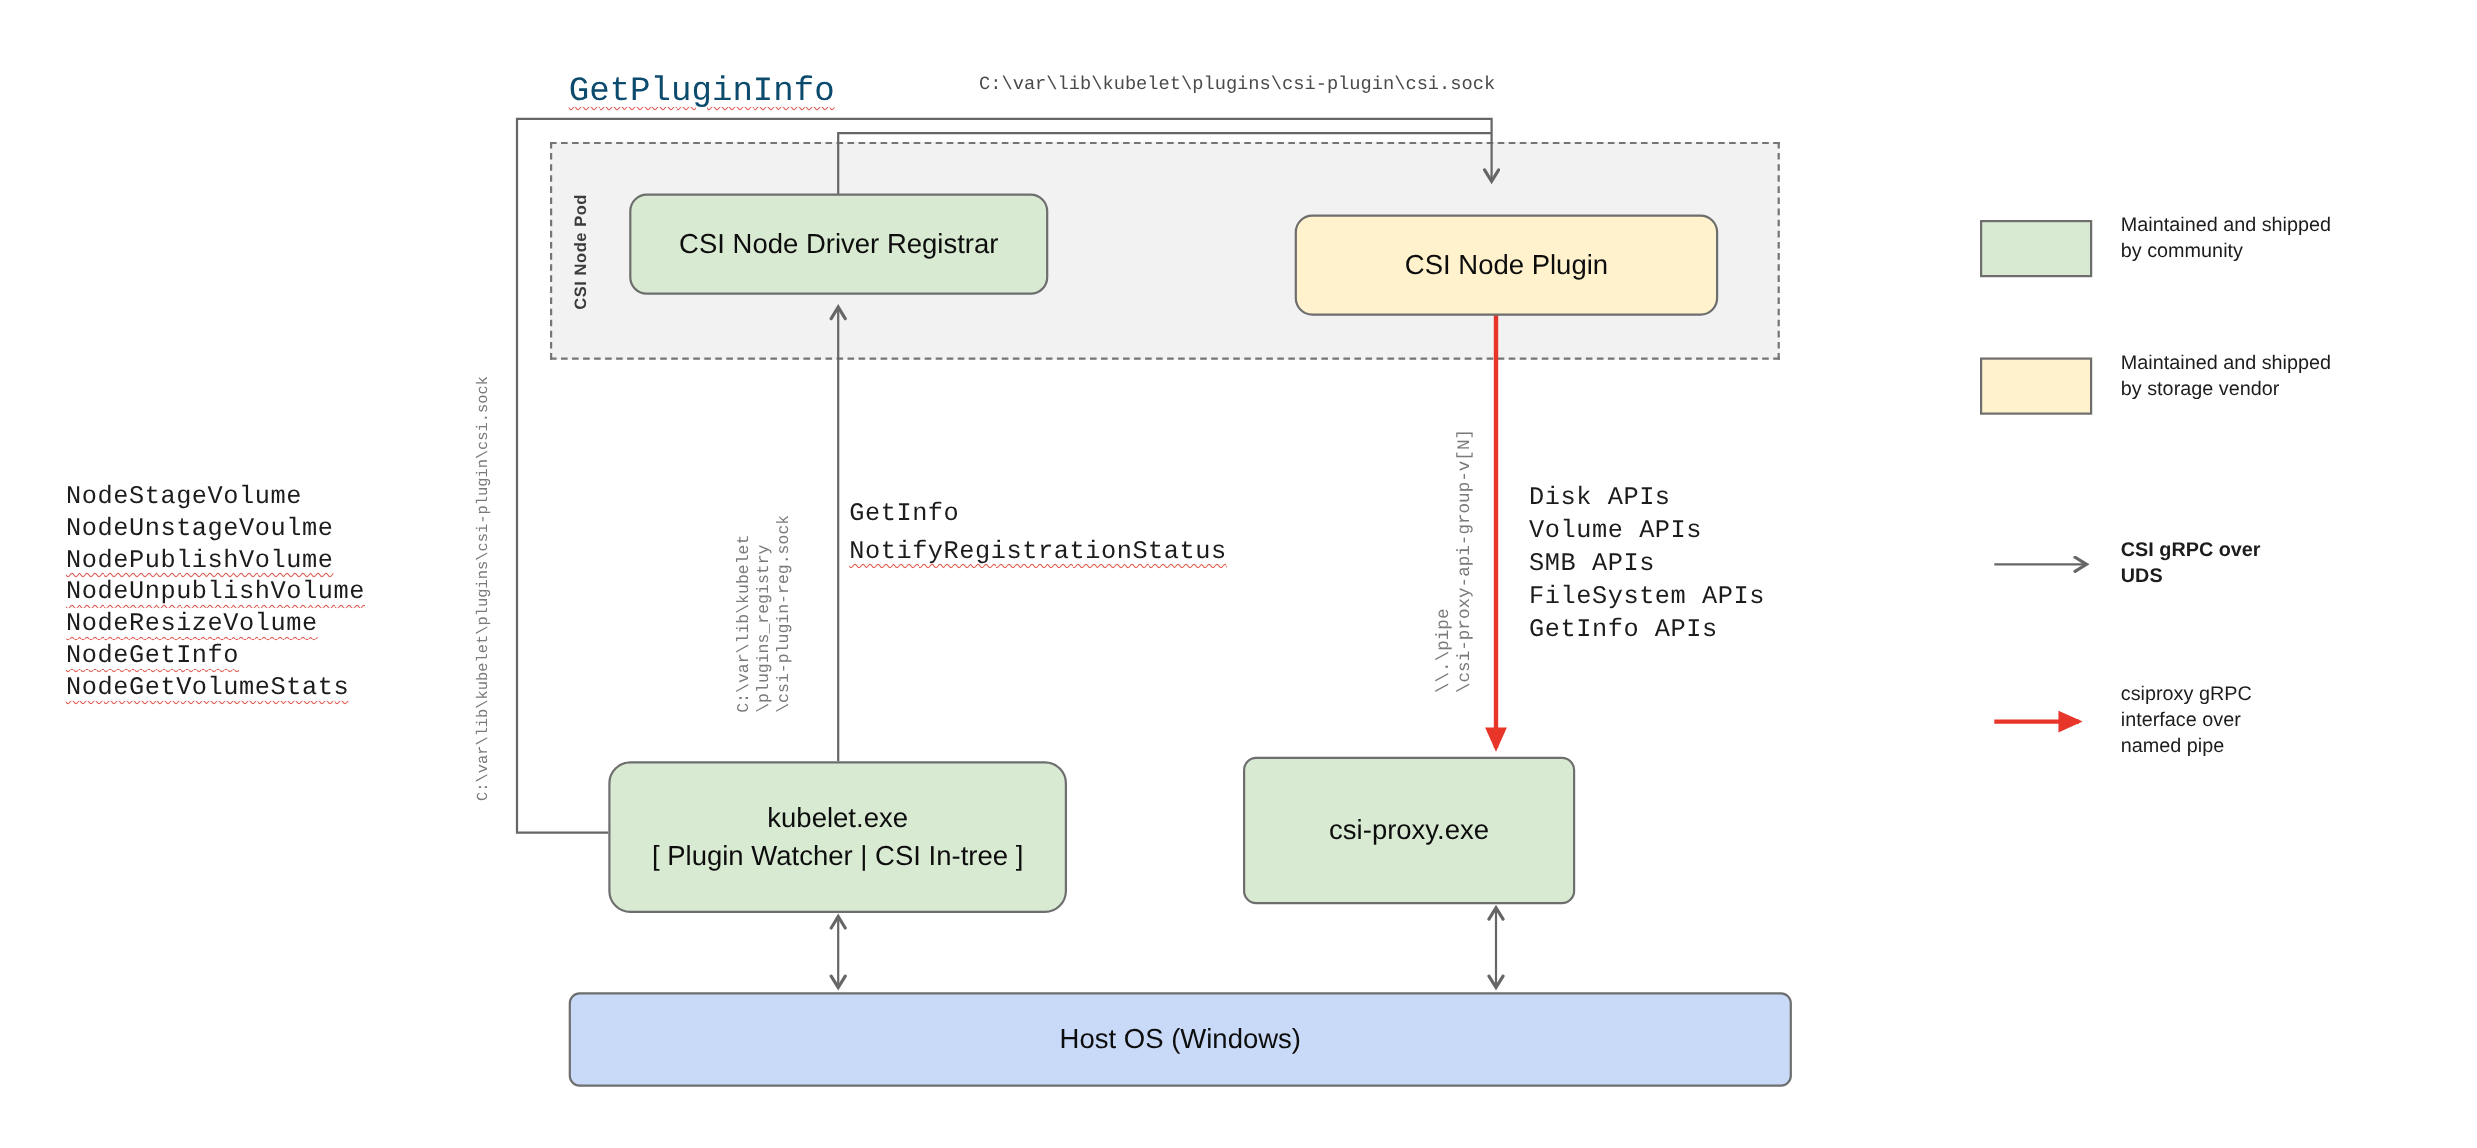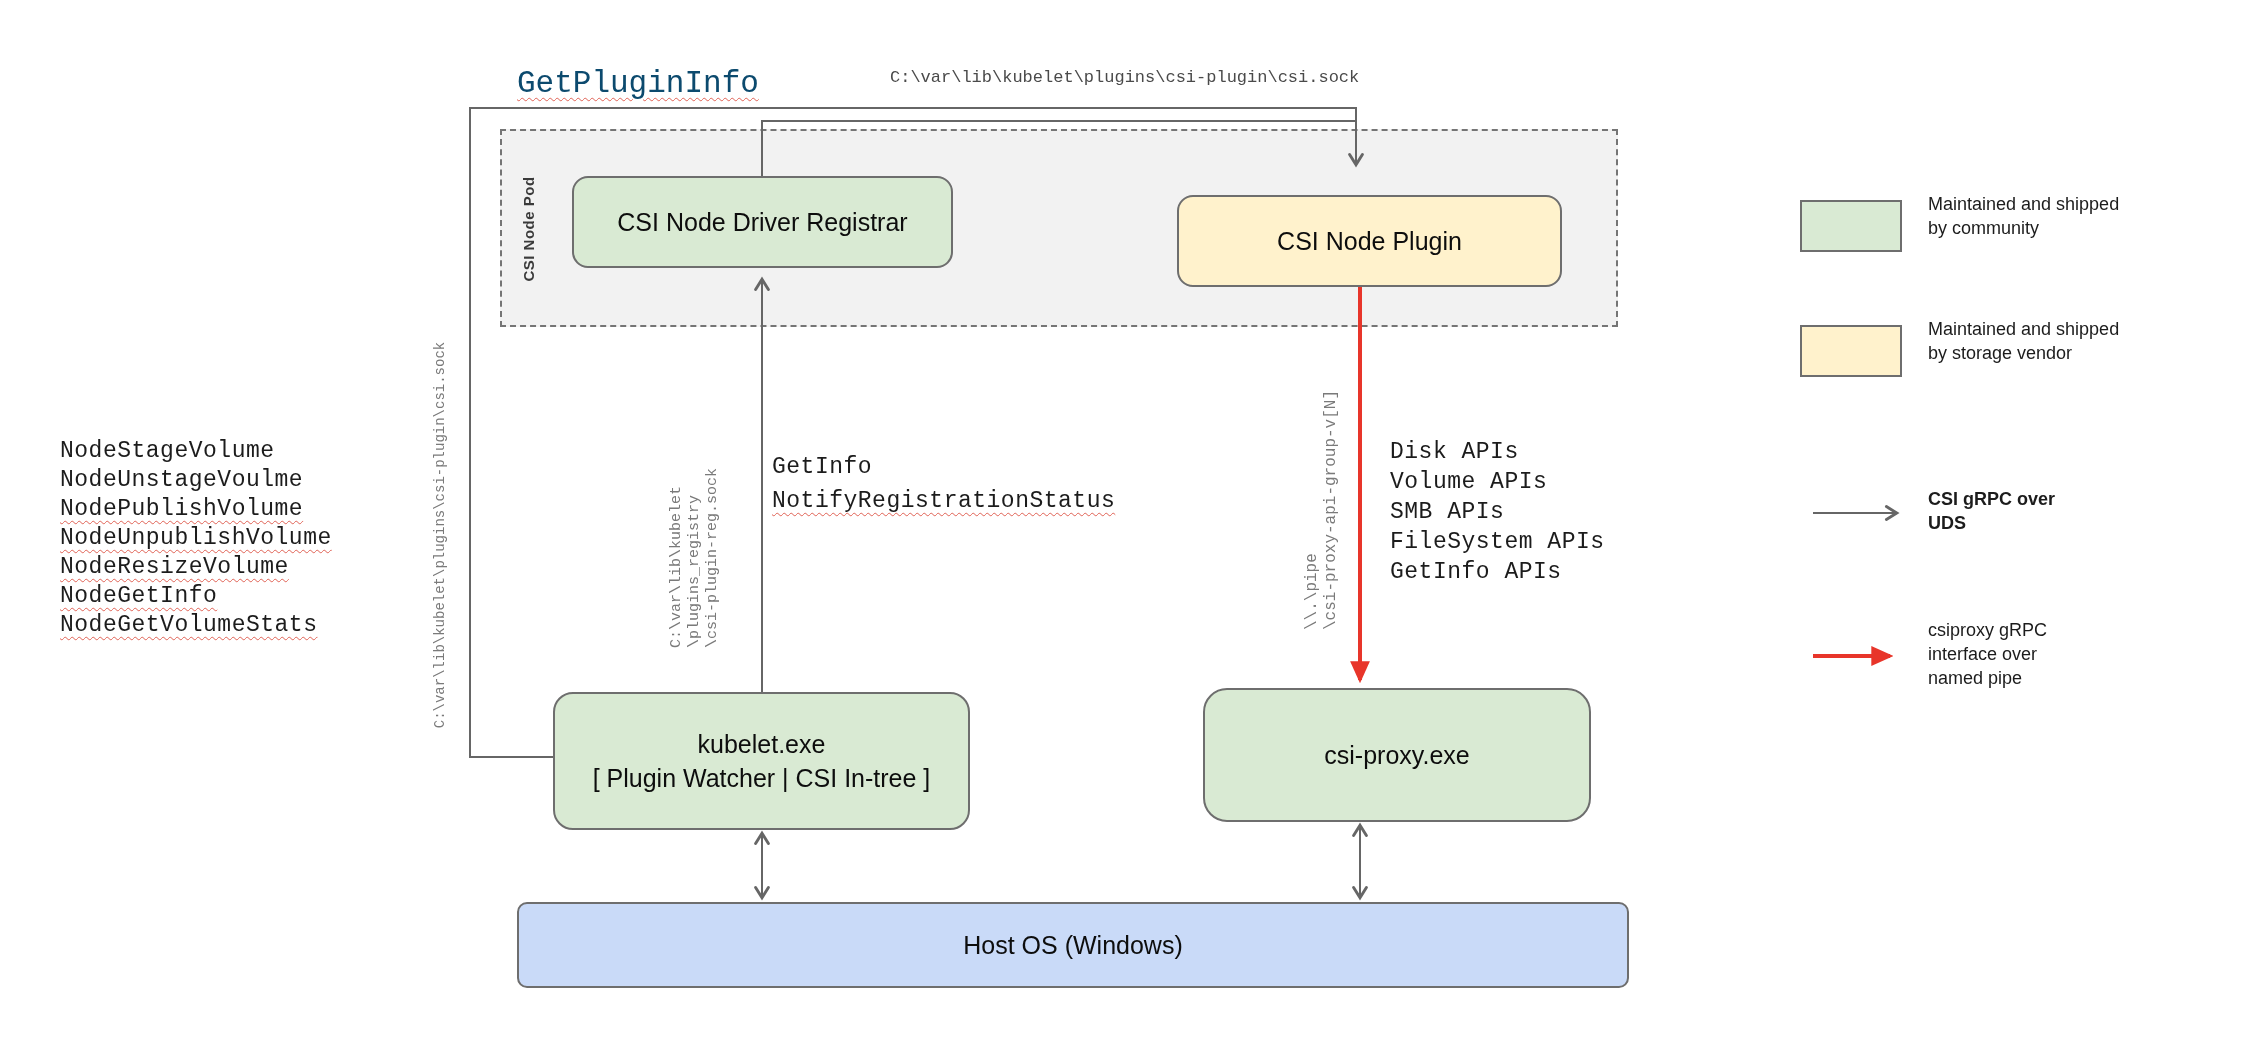--- a/index.html
+++ b/index.html
@@ -12,21 +12,21 @@
        background:#f2f2f2;border:2px dashed #757575;box-sizing:border-box;}
   .node{position:absolute;display:flex;flex-direction:column;align-items:center;justify-content:center;
         text-align:center;border:2px solid #6e6e6e;box-sizing:border-box;color:#0d0d0d;
         font-size:25px;line-height:34px;}
   .box-green{background:#d9ead3;}
   .box-yellow{background:#fff2cc;}
   .box-blue{background:#c9daf8;}
   .registrar{left:572px;top:176px;width:381px;height:92px;border-radius:16px;}
   .plugin{left:1177px;top:182px;width:385px;height:92px;border-radius:16px;margin-top:13px;}
   .kubelet{left:553px;top:692px;width:417px;height:138px;border-radius:20px;}
-  .csiproxy{left:1203px;top:688px;width:388px;height:134px;border-radius:24px;}
+  .csiproxy{left:1130px;top:688px;width:302px;height:134px;border-radius:12px;}
   .hostos{left:517px;top:902px;width:1112px;height:86px;border-radius:10px;}
   .rot{position:absolute;transform:translate(-50%,-50%) rotate(-90deg);white-space:nowrap;}
   .sq{text-decoration-line:underline;text-decoration-style:wavy;
       text-decoration-color:#e06255;text-decoration-thickness:1px;text-underline-offset:5px;}
   .lbl-big{font-size:23px;line-height:29px;color:#1c1c1c;letter-spacing:0.5px;}
   .getplugininfo{left:517px;top:66px;font-size:31px;color:#0c4a6e;}
   .toppath{left:890px;top:68px;font-size:17px;color:#4a4a4a;}
   .nodecalls{left:60px;top:437px;width:325px;text-align:left;}
   .getinfo{left:772px;top:450px;line-height:34px;}
   .apis{left:1390px;top:437px;line-height:30px;}

